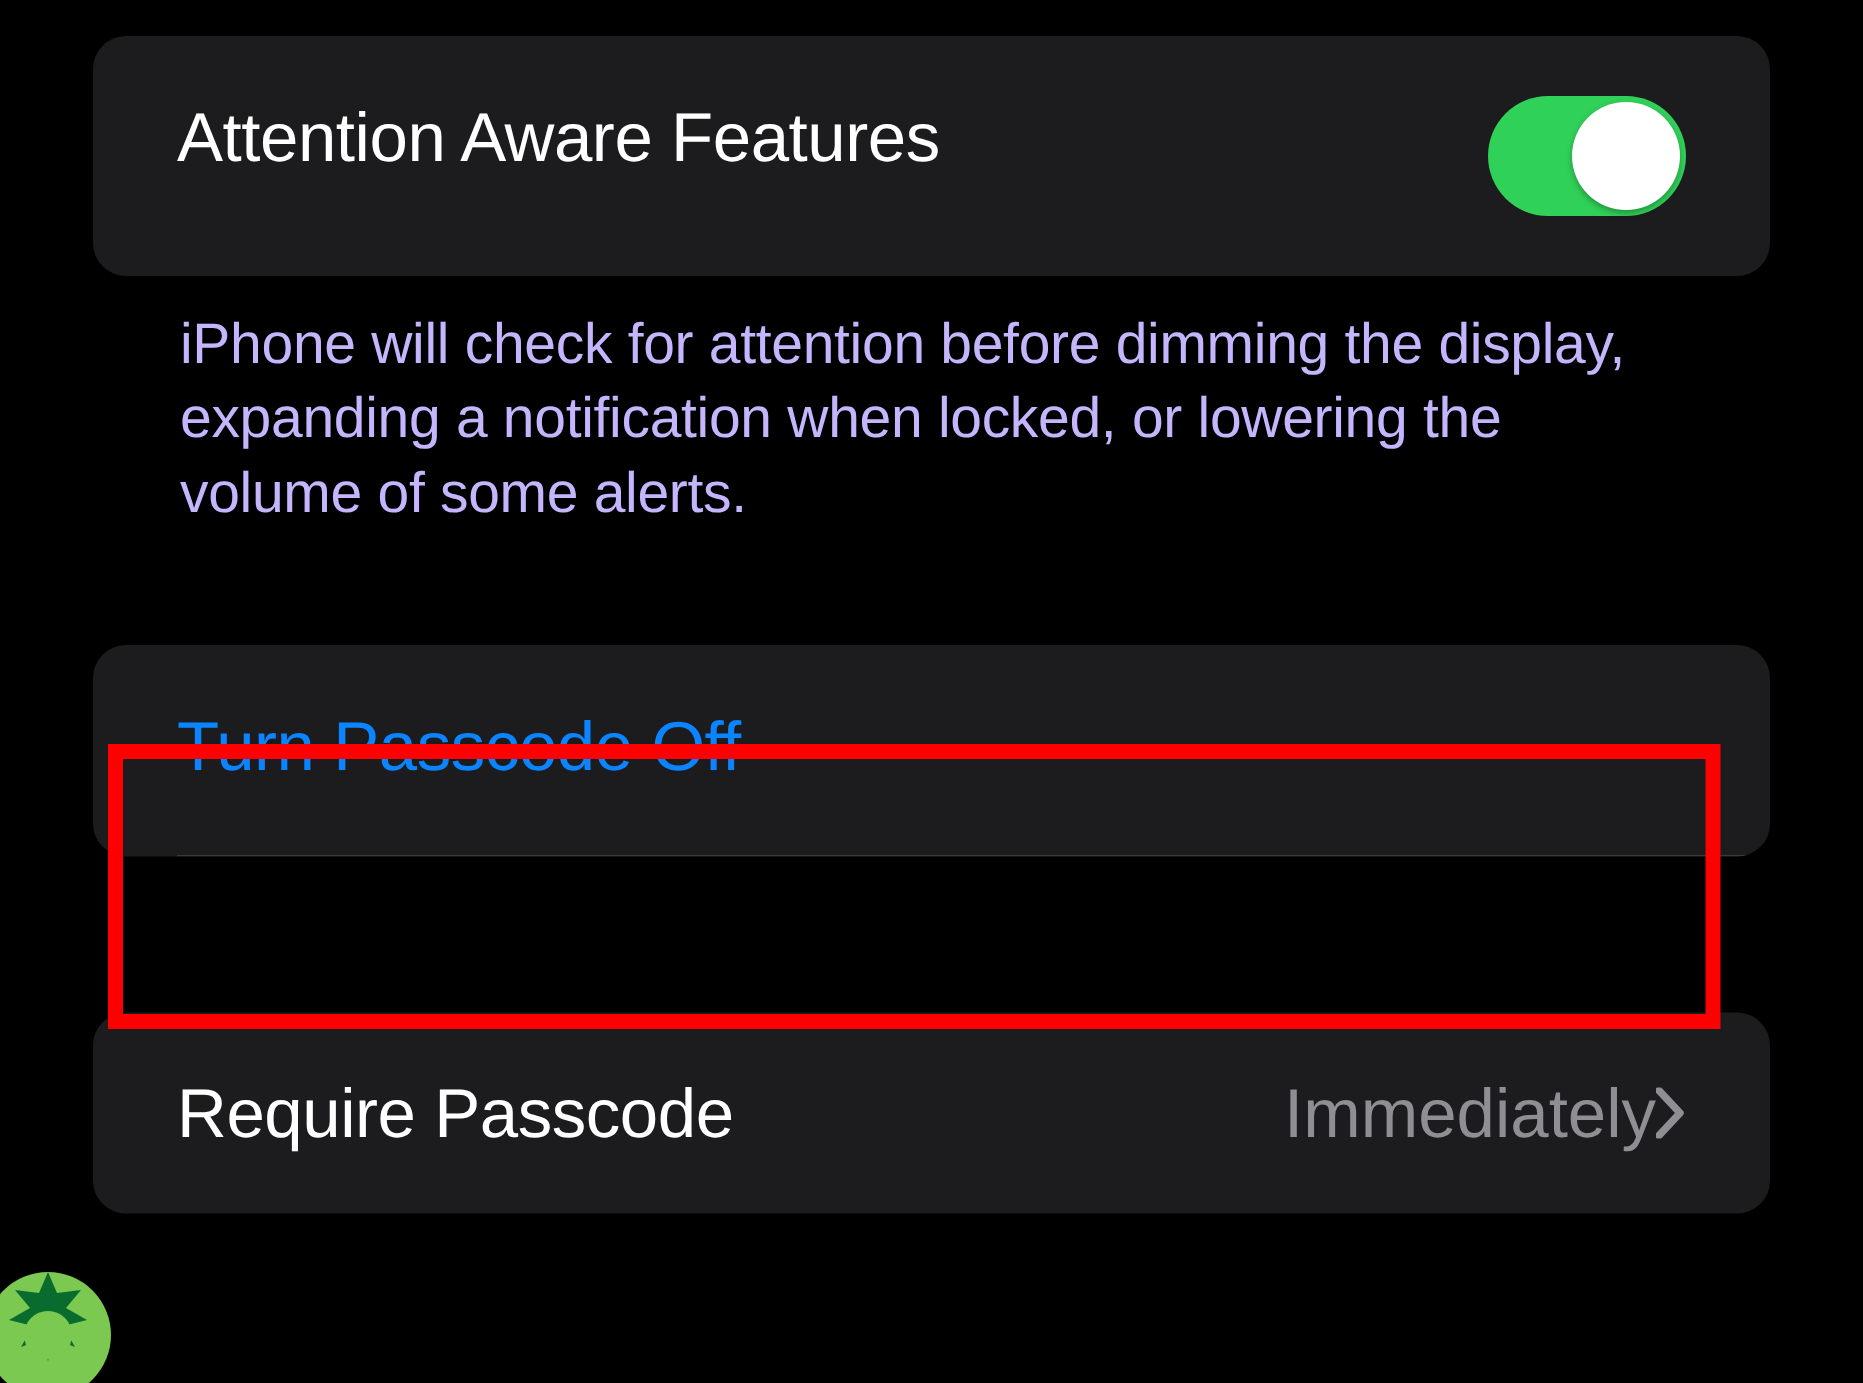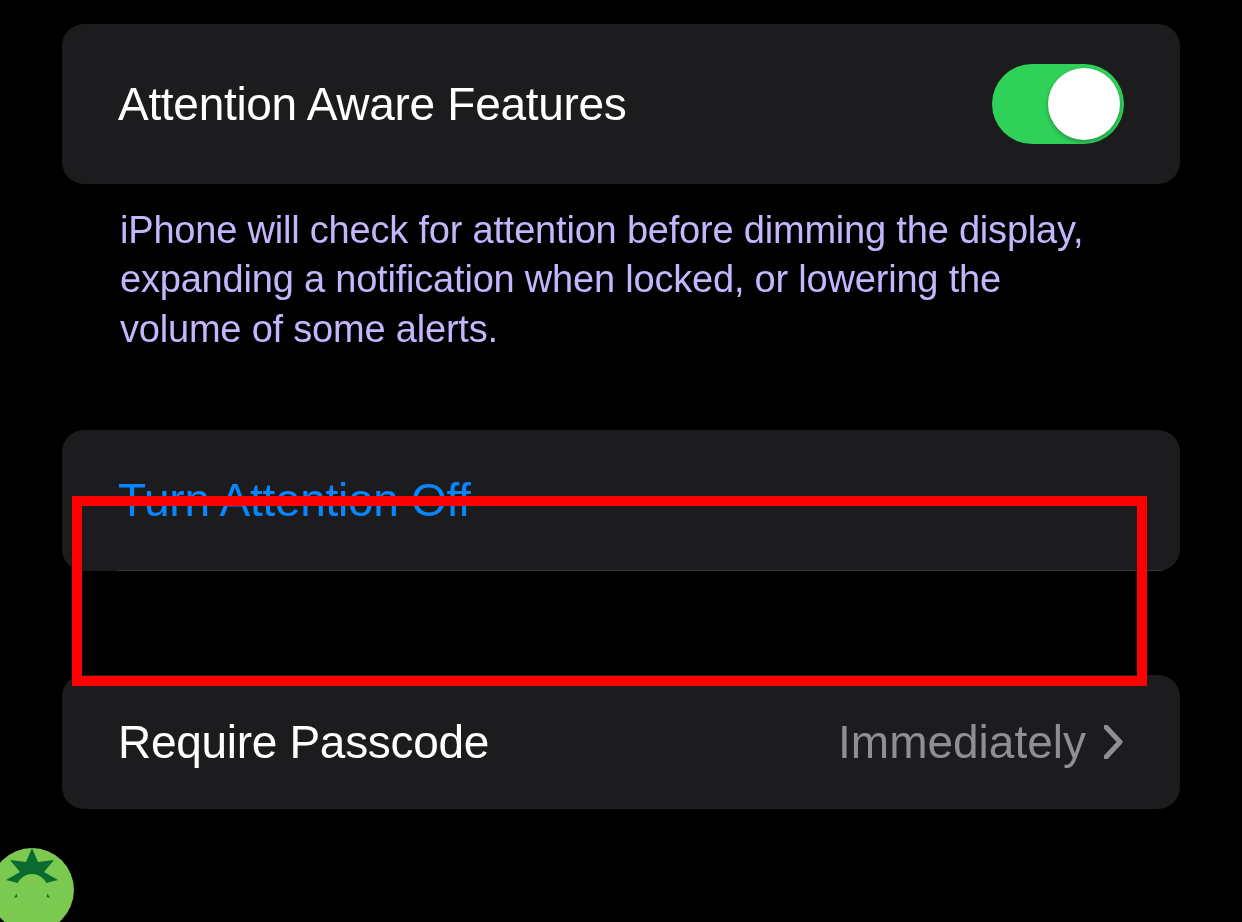--- a/index.html
+++ b/index.html
@@ -19,21 +19,21 @@
       padding: 24px 62px 0 62px;
     }
     .section-card {
       background-color: #1c1c1e;
       border-radius: 22px;
       overflow: hidden;
       margin-bottom: 0;
     }
     .setting-row {
       display: flex;
-      align-items: center;
+      align-items: flex-start;
       justify-content: space-between;
       padding: 40px 56px;
       min-height: 130px;
     }
     .setting-row.link-row {
       padding: 40px 56px;
       min-height: 140px;
     }
     .setting-label {
       font-size: 46px;
@@ -46,21 +46,20 @@
       font-weight: 400;
       color: #0a84ff;
       letter-spacing: -0.3px;
     }
     .setting-value {
       font-size: 46px;
       font-weight: 400;
       color: #8e8e93;
       display: flex;
       align-items: center;
-      gap: 18px;
     }
     .footer-text {
       font-size: 38px;
       line-height: 1.3;
       color: #c4b5fd;
       padding: 22px 58px 0 58px;
       letter-spacing: -0.2px;
     }
     .spacer-medium {
       height: 76px;
@@ -125,21 +124,21 @@
         <div class="toggle-knob"></div>
       </div>
     </div>
   </div>
   <div class="footer-text">iPhone will check for attention before dimming the display, expanding a notification when locked, or lowering the volume of some alerts.</div>
 
   <div class="spacer-medium"></div>
 
   <div class="section-card">
     <div class="setting-row link-row">
-      <span class="link-label">Turn Attention Off</span>
+      <span class="link-label">Turn Passcode Off</span>
     </div>
     <div class="row-separator"></div>
   </div>
 
   <div class="spacer-large"></div>
 
   <div class="section-card">
     <div class="setting-row">
       <span class="setting-label">Require Passcode</span>
       <div class="setting-value">

